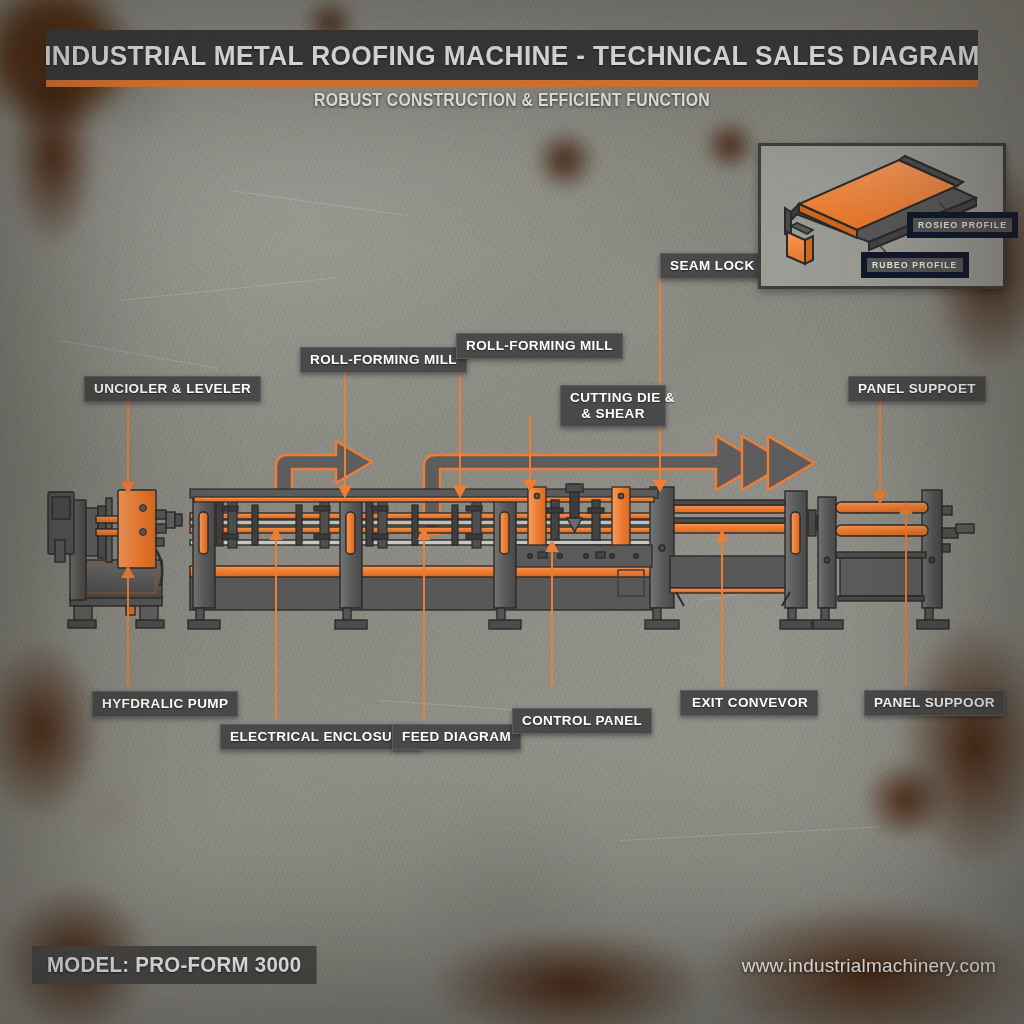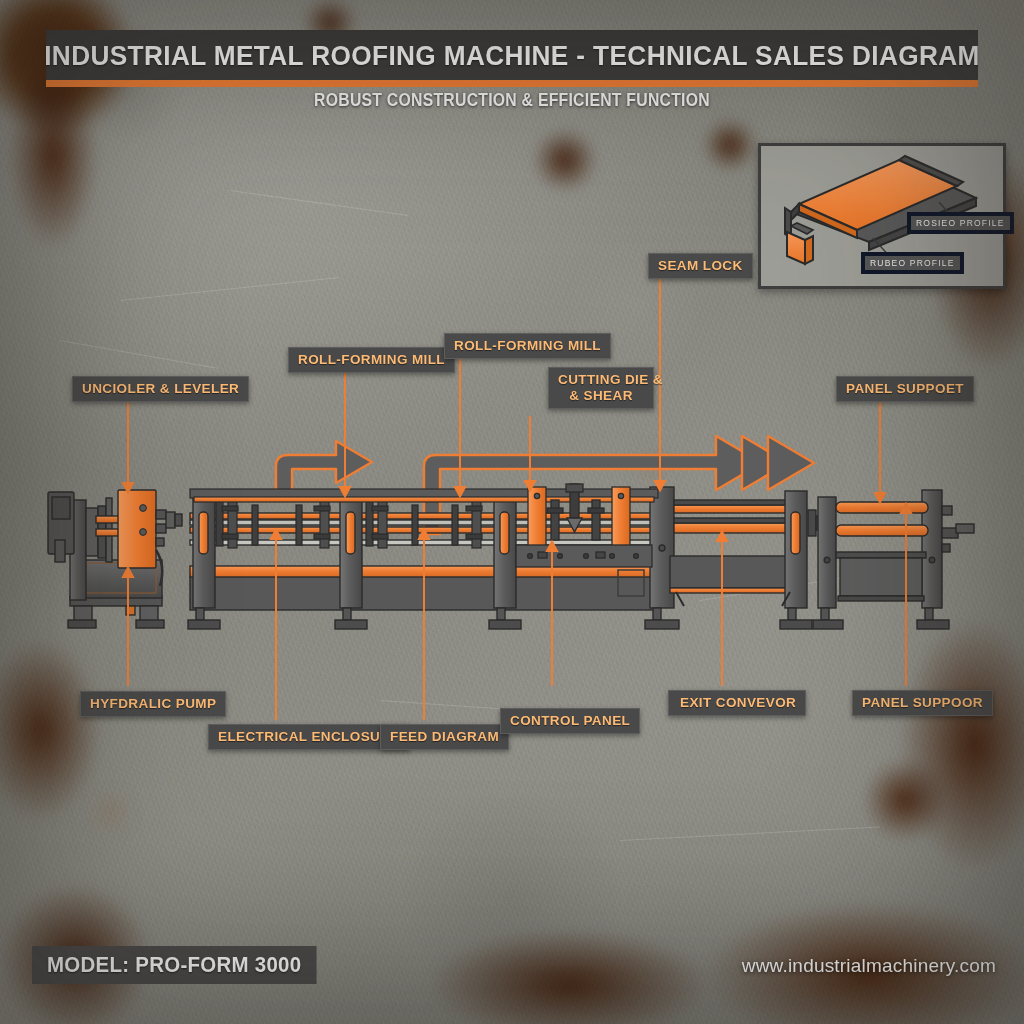--- a/index.html
+++ b/index.html
@@ -75,39 +75,40 @@
     transform:scaleX(.93);transform-origin:left center;
     text-shadow:0 1px 2px rgba(0,0,0,.6);
   }
   .site{
     position:absolute;right:28px;top:955px;color:#fff;font-size:19px;
     letter-spacing:.2px;text-shadow:0 1px 4px rgba(0,0,0,.75);
   }
 
   
   .lbl{
-    position:absolute;background:#494949;color:#fdba74;
+    position:absolute;background:#494949;color:#ffffff;
     border:1px solid #5d5d5d;
     font-size:13.5px;font-weight:bold;letter-spacing:.4px;
     padding:4px 9px 4px 9px;white-space:nowrap;
     box-shadow:0 2px 5px rgba(0,0,0,.38);
     text-shadow:0 1px 1px rgba(0,0,0,.5);
     line-height:1.18;
+    margin-left:12px;
   }
   .lbl.two{text-align:center;}
 
   
   .inset{
     position:absolute;left:758px;top:143px;width:242px;height:140px;
     background:#9d9d97;border:3px solid #3e3e3e;
     box-shadow:0 3px 8px rgba(0,0,0,.35);
   }
   .inset-lbl{
-    position:absolute;background:#565656;color:#e9e9e9;border:4px solid #0f172a;
-    font-size:8.5px;font-weight:normal;letter-spacing:1.2px;padding:2px 5px;
+    position:absolute;background:#565656;color:#e9e9e9;border:6px solid #0f172a;
+    font-size:8.5px;font-weight:bold;letter-spacing:1.2px;padding:2px 5px;
     white-space:nowrap;
   }
 
   svg{display:block;}
   .svg-layer{position:absolute;left:0;top:0;}
 </style>
 </head>
 <body>
 
 <div id="stage">
@@ -389,21 +390,21 @@
       <line x1="906" y1="686" x2="906" y2="508"></line>
     </g>
   </svg>
 
   <div class="lbl" style="left:72px;top:376px;">UNCIOLER &amp; LEVELER</div>
 
   <div class="lbl" style="left:288px;top:347px;">ROLL-FORMING MILL</div>
 
   <div class="lbl" style="left:444px;top:333px;">ROLL-FORMING MILL</div>
 
-  <div class="lbl two" style="left:548px;top:367px;width:86px;">CUTTING DIE &amp;<br>&amp; SHEAR</div>
+  <div class="lbl two" style="left:548px;top:385px;width:86px;">CUTTING DIE &amp;<br>&amp; SHEAR</div>
 
   <div class="lbl" style="left:648px;top:253px;">SEAM LOCK</div>
 
   <div class="lbl" style="left:836px;top:376px;">PANEL SUPPOET</div>
 
   <div class="lbl" style="left:80px;top:691px;">HYFDRALIC PUMP</div>
 
   <div class="lbl" style="left:208px;top:724px;">ELECTRICAL ENCLOSURE</div>
 
   <div class="lbl" style="left:380px;top:724px;">FEED DIAGRAM</div>

